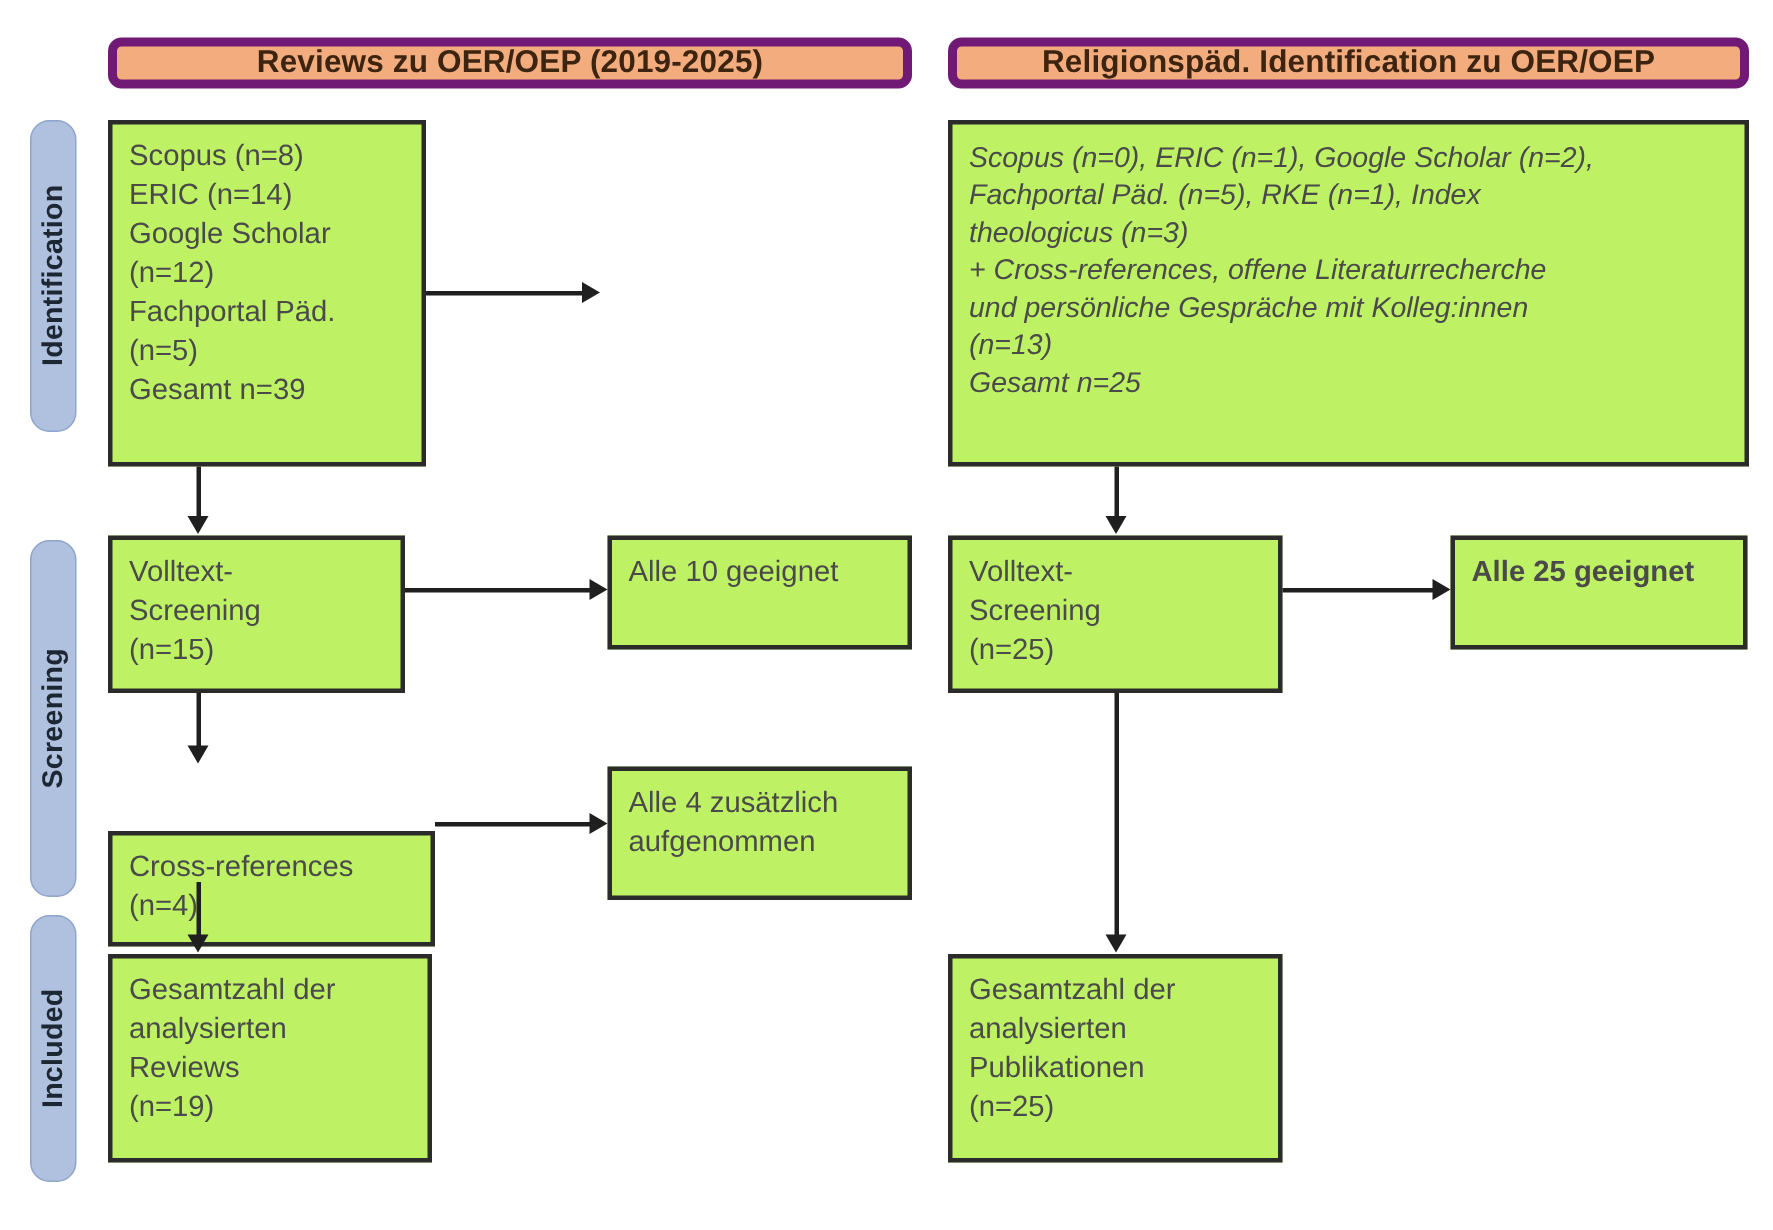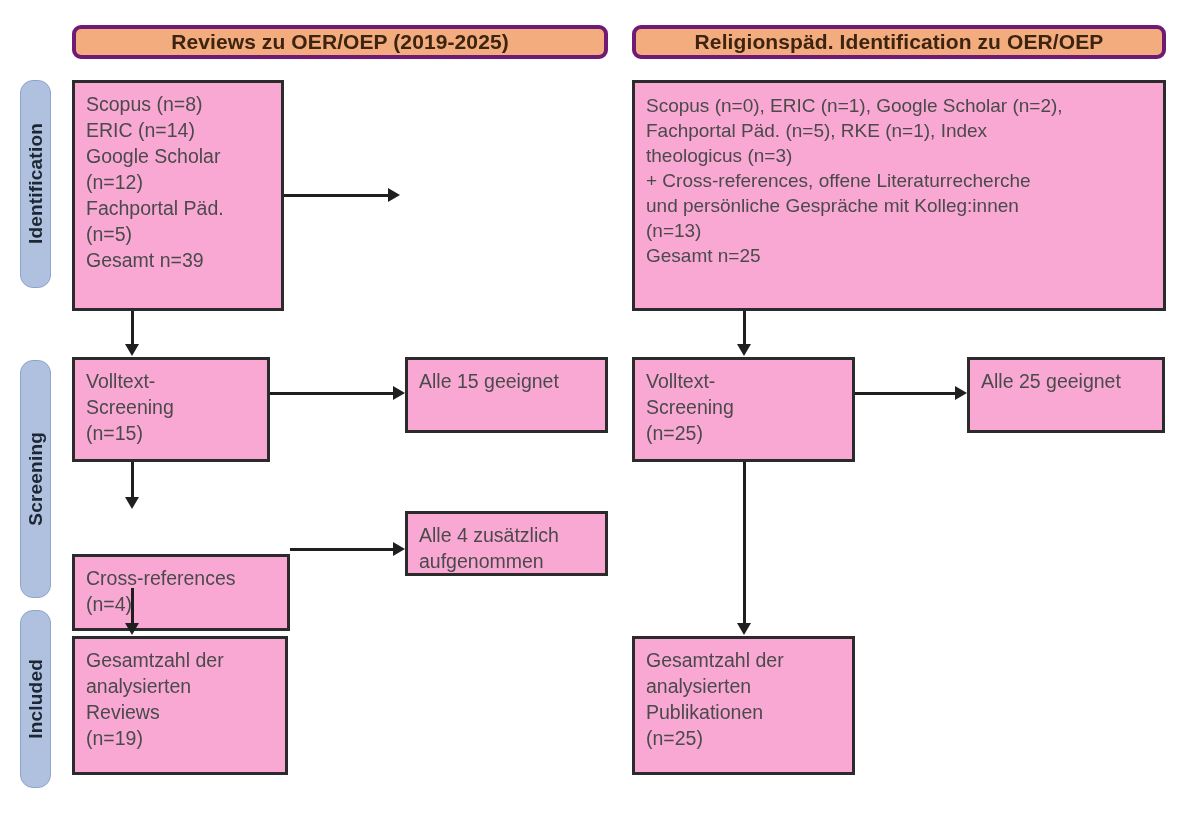--- a/index.html
+++ b/index.html
@@ -16,21 +16,21 @@
     width: 1182px;
     height: 820px;
     background: #ffffff;
     overflow: hidden;
   }
 
   
   .col-header {
     position: absolute;
     background: #F2AC7D;
-    border: 4px solid #701a75;
+    border: 6px solid #701a75;
     border-radius: 9px;
     color: #3d2411;
     font-weight: bold;
     font-size: 21px;
     letter-spacing: 0.1px;
     display: flex;
     align-items: center;
     justify-content: center;
     text-align: center;
     box-sizing: border-box;
@@ -54,34 +54,35 @@
     font-weight: bold;
     font-size: 19px;
     color: #1d2733;
     letter-spacing: 0.2px;
     white-space: nowrap;
   }
 
   
   .flow-box {
     position: absolute;
-    background: #f9a8d4;
+    background: #bef264;
     border: 3px solid #2b2b2b;
     box-sizing: border-box;
     padding: 9px 10px 6px 11px;
     color: #4a4a4a;
     font-size: 19.5px;
     line-height: 1.33;
     white-space: pre-line;
     overflow: hidden;
   }
   .flow-box.wide {
     font-size: 19px;
     line-height: 1.32;
     padding-top: 10px;
+    font-style: italic;
   }
 
   
   .vline {
     position: absolute;
     background: #1f1f1f;
     width: 3px;
   }
   .hline {
     position: absolute;
@@ -151,41 +152,41 @@
   <div class="vline" style="left:131px; top:311px; width:3px; height:34px;"></div>
   <div class="arrow-down" style="left:125px; top:344px;"></div>
 
   <div class="vline" style="left:743px; top:311px; width:3px; height:34px;"></div>
   <div class="arrow-down" style="left:737px; top:344px;"></div>
 
   <div class="flow-box" style="left:72px; top:357px; width:198px; height:105px;">Volltext-
 Screening
 (n=15)</div>
 
-  <div class="flow-box" style="left:405px; top:357px; width:203px; height:76px;">Alle 15 geeignet</div>
+  <div class="flow-box" style="left:405px; top:357px; width:203px; height:76px;">Alle 10 geeignet</div>
 
   <div class="flow-box" style="left:632px; top:357px; width:223px; height:105px;">Volltext-
 Screening
 (n=25)</div>
 
-  <div class="flow-box" style="left:967px; top:357px; width:198px; height:76px;">Alle 25 geeignet</div>
+  <div class="flow-box" style="left:967px; top:357px; width:198px; height:76px;font-weight:bold;">Alle 25 geeignet</div>
 
   <div class="hline" style="left:270px; top:392px; width:125px;"></div>
   <div class="arrow-right" style="left:393px; top:386px;"></div>
 
   <div class="hline" style="left:855px; top:392px; width:102px;"></div>
   <div class="arrow-right" style="left:955px; top:386px;"></div>
 
   <div class="vline" style="left:131px; top:462px; width:3px; height:36px;"></div>
   <div class="arrow-down" style="left:125px; top:497px;"></div>
 
   <div class="flow-box" style="left:72px; top:511px; width:218px; height:77px;margin-top:43px;">Cross-references
 (n=4)</div>
 
-  <div class="flow-box" style="left:405px; top:511px; width:203px; height:65px;">Alle 4 zusätzlich
+  <div class="flow-box" style="left:405px; top:511px; width:203px; height:89px;">Alle 4 zusätzlich
 aufgenommen</div>
 
   <div class="hline" style="left:290px; top:548px; width:105px;"></div>
   <div class="arrow-right" style="left:393px; top:542px;"></div>
 
   <div class="vline" style="left:131px; top:588px; width:3px; height:36px;"></div>
   <div class="arrow-down" style="left:125px; top:623px;"></div>
 
   <div class="vline" style="left:743px; top:462px; width:3px; height:162px;"></div>
   <div class="arrow-down" style="left:737px; top:623px;"></div>

